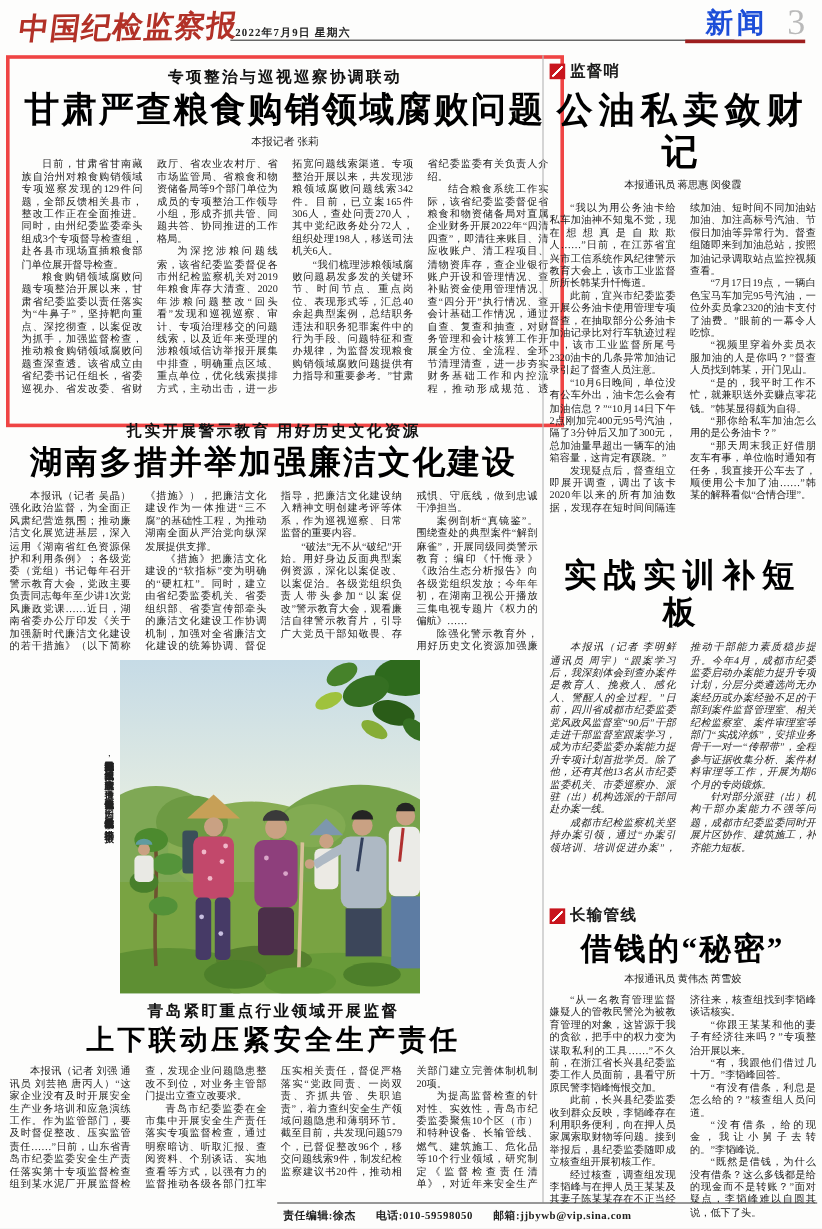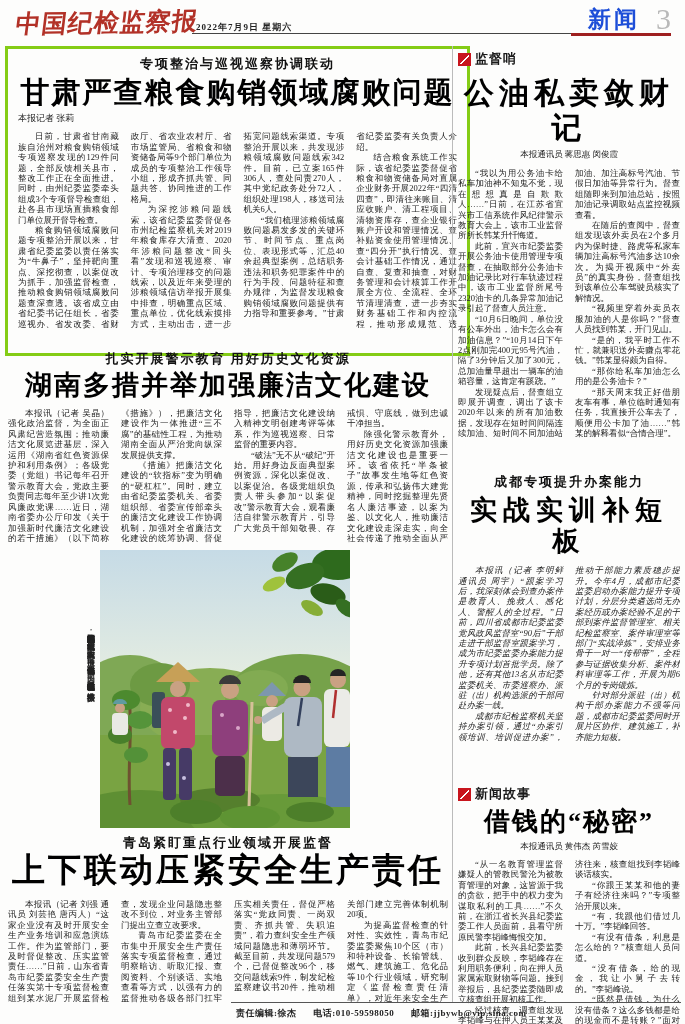--- a/index.html
+++ b/index.html
@@ -10,27 +10,27 @@
   .masthead{position:absolute;left:16px;top:6px;font-size:25px;font-weight:bold;color:#b23127;
             transform:skewX(-8deg) rotate(-1deg);letter-spacing:1px;white-space:nowrap;}
   .issue-date{position:absolute;left:196px;top:21px;font-size:9px;font-weight:bold;color:#222;letter-spacing:1px;}
   .header-rule{position:absolute;left:192px;top:33px;width:420px;height:1px;background:#444;}
   .section-title{position:absolute;right:45px;top:4px;font-size:23px;font-weight:bold;color:#1d4ed8;letter-spacing:3px;}
   .section-underline{position:absolute;right:14px;top:33px;width:100px;height:3px;background:#9e1f1f;}
   .page-number{position:absolute;right:14px;top:2px;font-size:30px;color:#b9b9b9;font-weight:normal;}
   
   .kicker{font-size:13px;font-weight:bold;text-align:center;letter-spacing:2px;color:#111;}
   .headline{font-weight:bold;text-align:center;color:#000;line-height:1.15;}
-  .byline{font-size:9px;color:#222;margin-top:3px;}
+  .byline{font-size:9px;text-align:center;color:#222;margin-top:3px;}
   .body-cols{font-size:8.5px;line-height:10.4px;text-align:justify;overflow:hidden;color:#222;}
   .body-cols p{margin:0;text-indent:2em;}
   .c2{column-count:2;column-gap:12px;}
   .c4{column-count:4;column-gap:12px;}
   
-  .main-box{position:absolute;left:5px;top:46px;width:439px;height:294px;border:3px solid #84cc16;
+  .main-box{position:absolute;left:5px;top:46px;width:439px;height:294px;border:3px solid #ef4444;
             padding:6px 10px 4px 10px;background:#fdfdfc;}
   .main-box .headline{font-size:29px;letter-spacing:2px;margin-top:3px;}
   .main-box .body-cols{height:208px;margin-top:6px;}
   
   .right-col{position:absolute;left:458px;top:50px;width:222px;}
   .v-divider{position:absolute;left:452px;top:46px;width:1px;height:956px;background:#bbb;}
   .sec-label{display:flex;align-items:center;gap:4px;font-size:13px;font-weight:bold;letter-spacing:1px;}
   .sec-icon{display:inline-block;width:13px;height:13px;background:#c8151d;position:relative;}
   .sec-icon:after{content:"";position:absolute;left:2px;top:2px;width:9px;height:9px;
                   background:linear-gradient(135deg,#c8151d 45%,#fff 45%,#fff 60%,#c8151d 60%);}
@@ -48,21 +48,21 @@
   .hunan .headline{font-size:27px;letter-spacing:2px;margin-top:2px;}
   .hunan .body-cols{height:142px;margin-top:7px;}
   
   .photo-row{position:absolute;left:8px;top:550px;width:440px;height:280px;}
   .photo-caption{position:absolute;left:42px;top:78px;width:46px;height:196px;
                  writing-mode:vertical-rl;font-size:8px;line-height:11px;text-align:justify;color:#222;overflow:hidden;}
   .photo-credit{font-weight:bold;}
   .photo-frame{position:absolute;left:92px;top:0;width:250px;height:278px;background:#cfe0d8;overflow:hidden;}
   
   .qingdao{position:absolute;left:8px;top:834px;width:440px;}
-  .qingdao .headline{font-size:33px;letter-spacing:3px;margin-top:2px;font-family:Liberation Mono, monospace;}
+  .qingdao .headline{font-size:23px;letter-spacing:3px;margin-top:2px;}
   .qingdao .body-cols{height:112px;margin-top:7px;}
   
   .footer-rule{position:absolute;left:231px;top:1002px;width:450px;height:1px;background:#555;}
   .footer{position:absolute;left:236px;top:1007px;font-size:9px;font-weight:bold;color:#222;letter-spacing:.5px;}
   .footer span{margin-right:14px;}
 </style>
 </head>
 <body>
 
 <div class="page">
@@ -97,38 +97,37 @@
       <span class="sec-icon"></span>
       <span>监督哨</span>
     </div>
     <div class="headline r-headline1">公油私卖敛财记</div>
     <div class="r-byline">本报通讯员 蒋思惠 闵俊霞</div>
     <div class="body-cols c2 r-body1">
         <p>“我以为用公务油卡给私车加油神不知鬼不觉，现在想想真是自欺欺人……”日前，在江苏省宜兴市工信系统作风纪律警示教育大会上，该市工业监督所所长韩某升忏悔道。</p>
         <p>此前，宜兴市纪委监委开展公务油卡使用管理专项督查，在抽取部分公务油卡加油记录比对行车轨迹过程中，该市工业监督所尾号2320油卡的几条异常加油记录引起了督查人员注意。</p>
         <p>“10月6日晚间，单位没有公车外出，油卡怎么会有加油信息？”“10月14日下午2点刚加完400元95号汽油，隔了3分钟后又加了300元，总加油量早超出一辆车的油箱容量，这肯定有蹊跷。”</p>
         <p>发现疑点后，督查组立即展开调查，调出了该卡2020年以来的所有加油数据，发现存在短时间间隔连续加油、短时间不同加油站加油、加注高标号汽油、节假日加油等异常行为。督查组随即来到加油总站，按照加油记录调取站点监控视频查看。</p>
-        <p>在随后的查阅中，督查组发现该外卖员在2个多月内为保时捷、路虎等私家车辆加注高标号汽油多达10余次。为揭开视频中“外卖员”的真实身份，督查组找到该单位公车驾驶员核实了解情况。</p>
+        <p>“7月17日19点，一辆白色宝马车加完95号汽油，一位外卖员拿2320的油卡支付了油费。”眼前的一幕令人吃惊。</p>
         <p>“视频里穿着外卖员衣服加油的人是你吗？”督查人员找到韩某，开门见山。</p>
         <p>“是的，我平时工作不忙，就兼职送外卖赚点零花钱。”韩某显得颇为自得。</p>
         <p>“那你给私车加油怎么用的是公务油卡？”</p>
         <p>“那天周末我正好借朋友车有事，单位临时通知有任务，我直接开公车去了，顺便用公卡加了油……”韩某的解释看似“合情合理”。</p>
       </div>
 
-    <div class="kicker r-kicker2">成都专项提升办案能力</div>
     <div class="headline r-headline2">实战实训补短板</div>
     <div class="body-cols c2 r-body2">
         <p>本报讯（记者 李明鲜 通讯员 周宇）“跟案学习后，我深刻体会到查办案件是教育人、挽救人、感化人、警醒人的全过程。”日前，四川省成都市纪委监委党风政风监督室“90后”干部走进干部监督室跟案学习，成为市纪委监委办案能力提升专项计划首批学员。除了他，还有其他13名从市纪委监委机关、市委巡察办、派驻（出）机构选派的干部同赴办案一线。</p>
         <p>成都市纪检监察机关坚持办案引领，通过“办案引领培训、培训促进办案”，推动干部能力素质稳步提升。今年4月，成都市纪委监委启动办案能力提升专项计划，分层分类遴选尚无办案经历或办案经验不足的干部到案件监督管理室、相关纪检监察室、案件审理室等部门“实战淬炼”，安排业务骨干一对一“传帮带”，全程参与证据收集分析、案件材料审理等工作，开展为期6个月的专岗锻炼。</p>
         <p>针对部分派驻（出）机构干部办案能力不强等问题，成都市纪委监委同时开展片区协作、建筑施工，补齐能力短板。</p>
       </div>
 
     <div class="sec-label r-label3">
       <span class="sec-icon"></span>
-      <span>新闻故事</span>
+      <span>长输管线</span>
     </div>
     <div class="headline r-headline3">借钱的“秘密”</div>
     <div class="r-byline">本报通讯员 黄伟杰 芮雪姣</div>
     <div class="body-cols c2 r-body3">
         <p>“从一名教育管理监督嫌疑人的管教民警沦为被教育管理的对象，这皆源于我的贪欲，把手中的权力变为谋取私利的工具……”不久前，在浙江省长兴县纪委监委工作人员面前，县看守所原民警李韬峰悔恨交加。</p>
         <p>此前，长兴县纪委监委收到群众反映，李韬峰存在利用职务便利，向在押人员家属索取财物等问题。接到举报后，县纪委监委随即成立核查组开展初核工作。</p>
         <p>经过核查，调查组发现李韬峰与在押人员王某某及其妻子陈某某存在不正当经济往来，核查组找到李韬峰谈话核实。</p>
         <p>“你跟王某某和他的妻子有经济往来吗？”专项整治开展以来。</p>
         <p>“有，我跟他们借过几十万。”李韬峰回答。</p>
         <p>“有没有借条，利息是怎么给的？”核查组人员问道。</p>
@@ -138,20 +137,21 @@
 
   </div>
 
   <div class="hunan">
     <div class="kicker">扎实开展警示教育  用好历史文化资源</div>
     <div class="headline">湖南多措并举加强廉洁文化建设</div>
     <div class="body-cols c4">
         <p>本报讯（记者 吴晶）强化政治监督，为全面正风肃纪营造氛围；推动廉洁文化展览进基层，深入运用《湖南省红色资源保护和利用条例》；各级党委（党组）书记每年召开警示教育大会，党政主要负责同志每年至少讲1次党风廉政党课……近日，湖南省委办公厅印发《关于加强新时代廉洁文化建设的若干措施》（以下简称《措施》），把廉洁文化建设作为一体推进“三不腐”的基础性工程，为推动湖南全面从严治党向纵深发展提供支撑。</p>
         <p>《措施》把廉洁文化建设的“软指标”变为明确的“硬杠杠”。同时，建立由省纪委监委机关、省委组织部、省委宣传部牵头的廉洁文化建设工作协调机制，加强对全省廉洁文化建设的统筹协调、督促指导，把廉洁文化建设纳入精神文明创建考评等体系，作为巡视巡察、日常监督的重要内容。</p>
         <p>“破法”无不从“破纪”开始。用好身边反面典型案例资源，深化以案促改、以案促治。各级党组织负责人带头参加“以案促改”警示教育大会，观看廉洁自律警示教育片，引导广大党员干部知敬畏、存戒惧、守底线，做到忠诚干净担当。</p>
+        <p>案例剖析“真镜鉴”。围绕查处的典型案件“解剖麻雀”，开展同级同类警示教育；编印《忏悔录》《政治生态分析报告》向各级党组织发放；今年年初，在湖南卫视公开播放三集电视专题片《权力的偏航》……</p>
         <p>除强化警示教育外，用好历史文化资源加强廉洁文化建设也是重要一环。该省依托“半条被子”故事发生地等红色资源，传承和弘扬伟大建党精神，同时挖掘整理先贤名人廉洁事迹，以案为鉴、以文化人，推动廉洁文化建设走深走实，向全社会传递了推动全面从严治党向纵深发展的坚定决心。</p>
       </div>
   </div>
 
   <div class="photo-row">
     <div class="photo-caption">
       <span>重庆市忠县纪委监委把监督哨设到田间地头，组织纪检监察干部深入一线，围绕惠农政策落实、产业项目推进、集体资金使用等情况强化监督检查。图为近日，该县纪检监察干部在柑子基地向村民了解情况。</span>
       <span class="photo-credit">李洪松 摄</span>
     </div>
     <div class="photo-frame">

